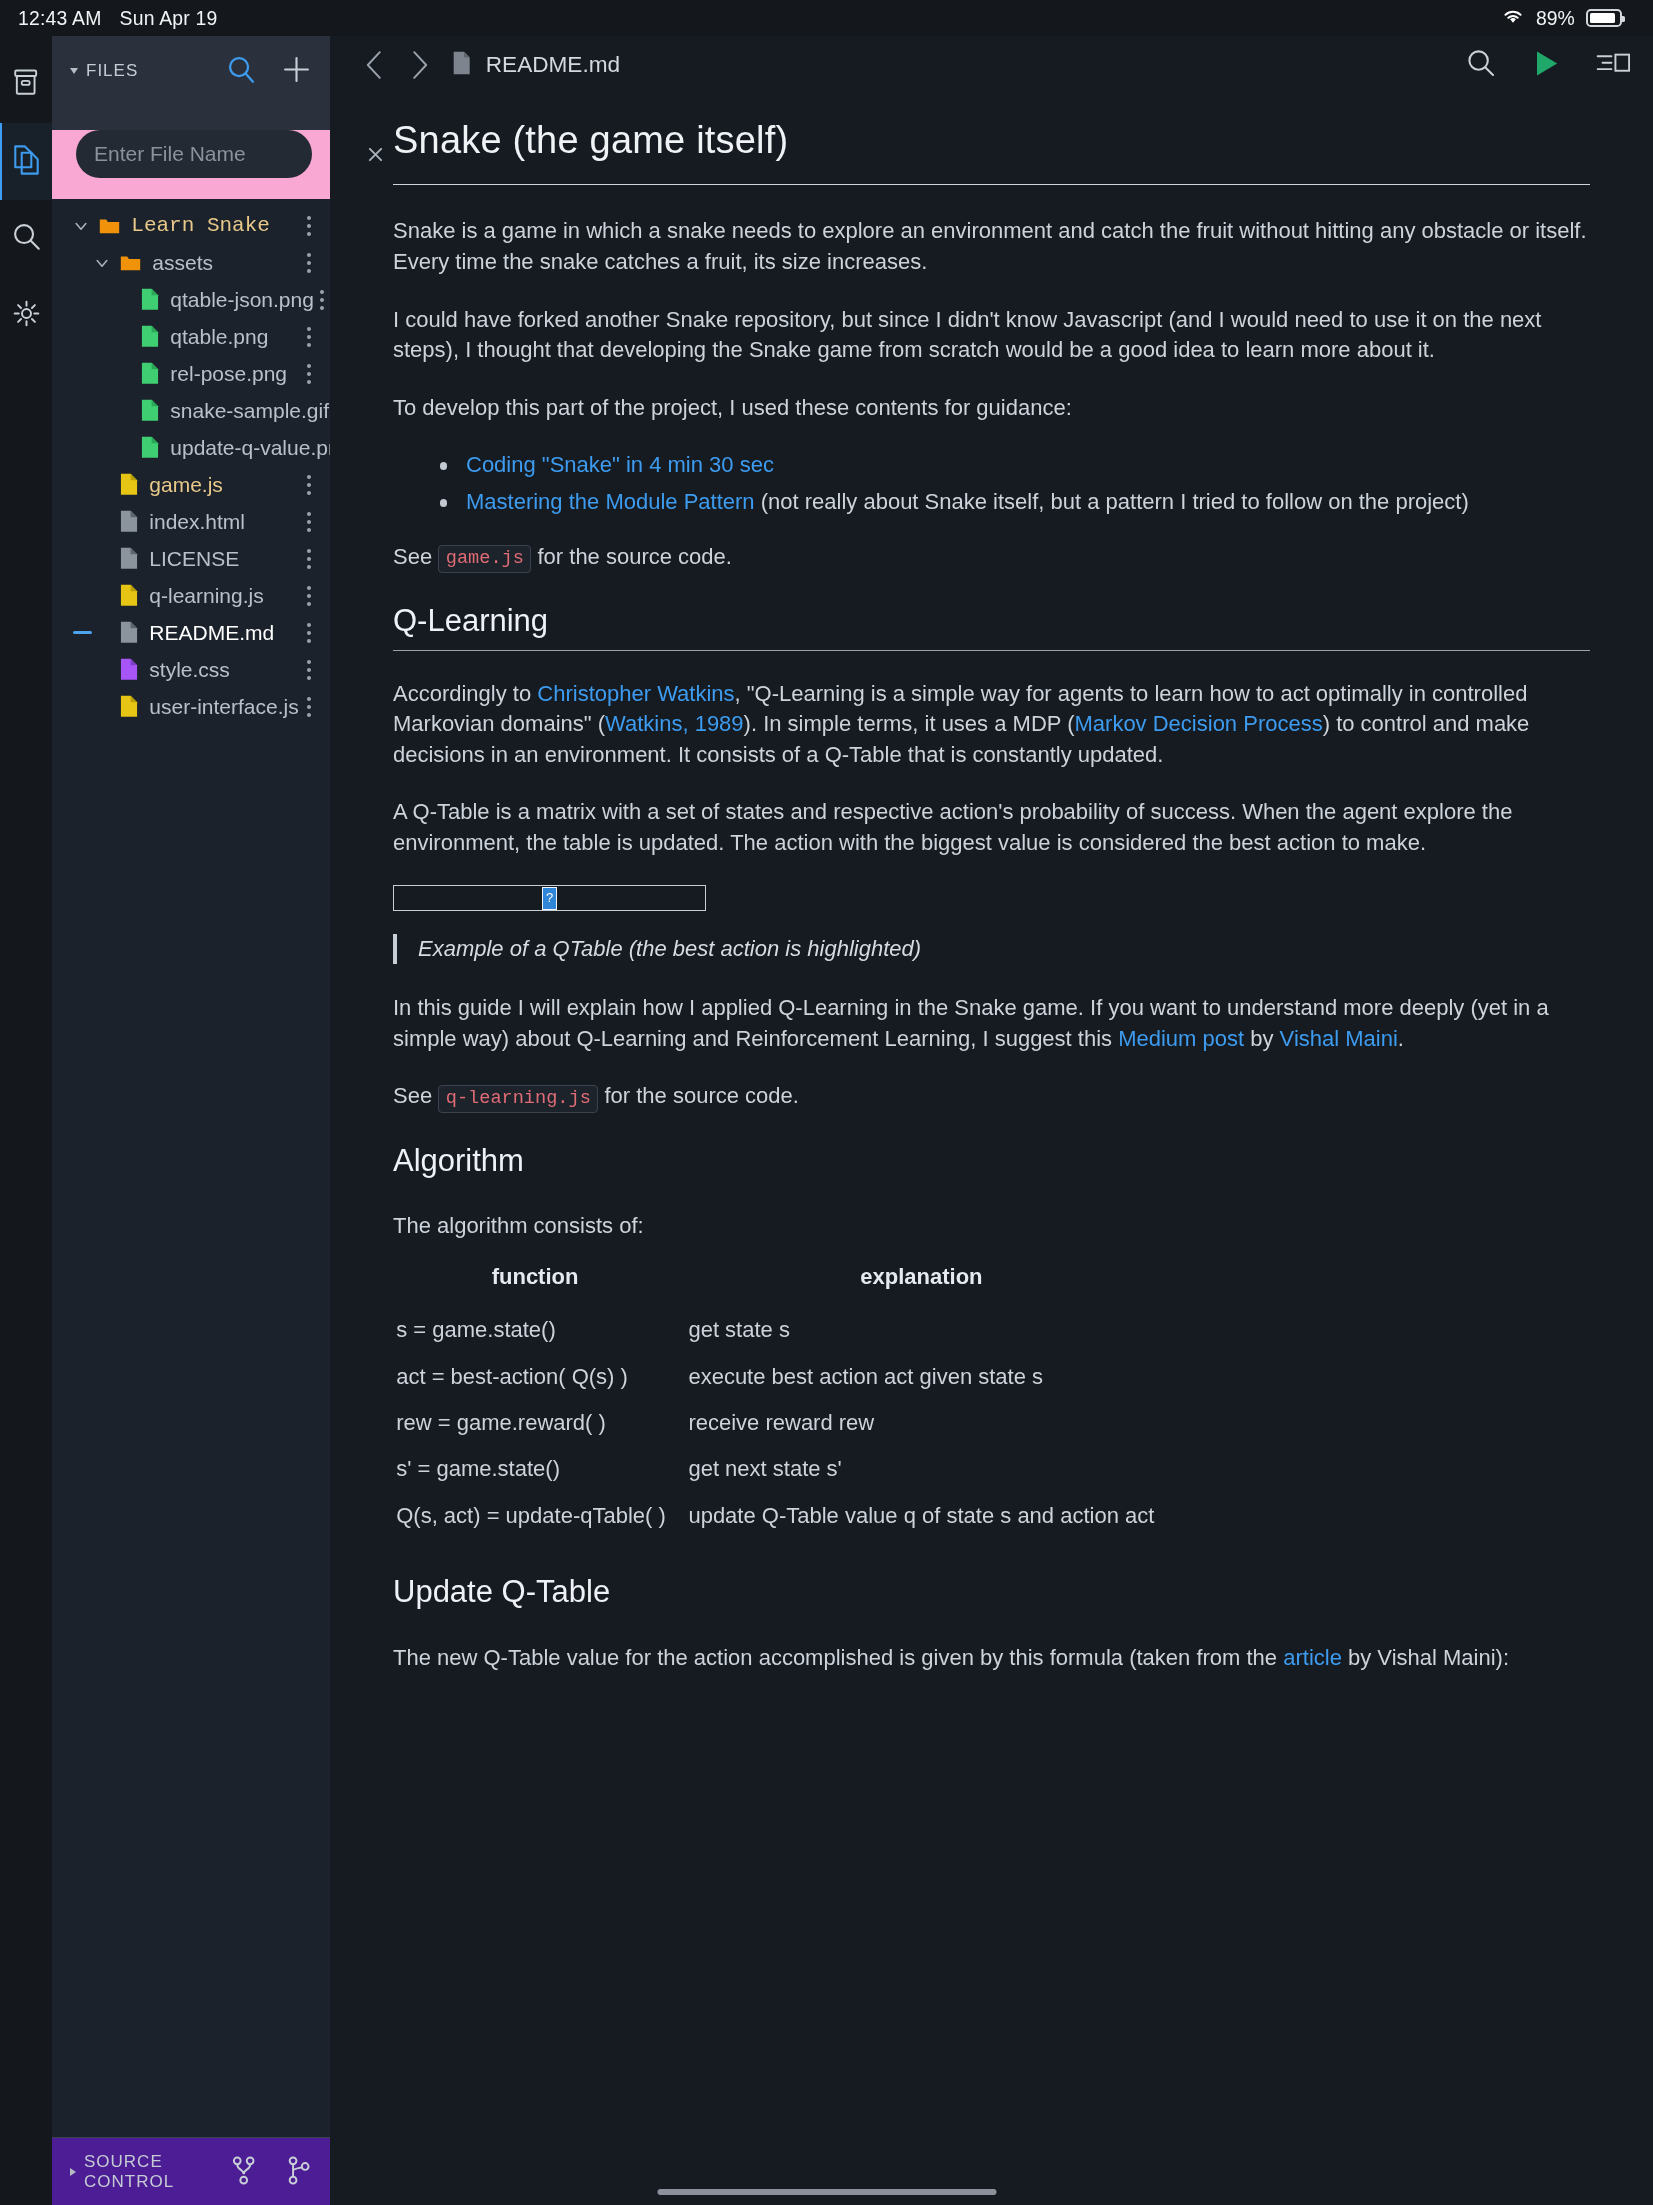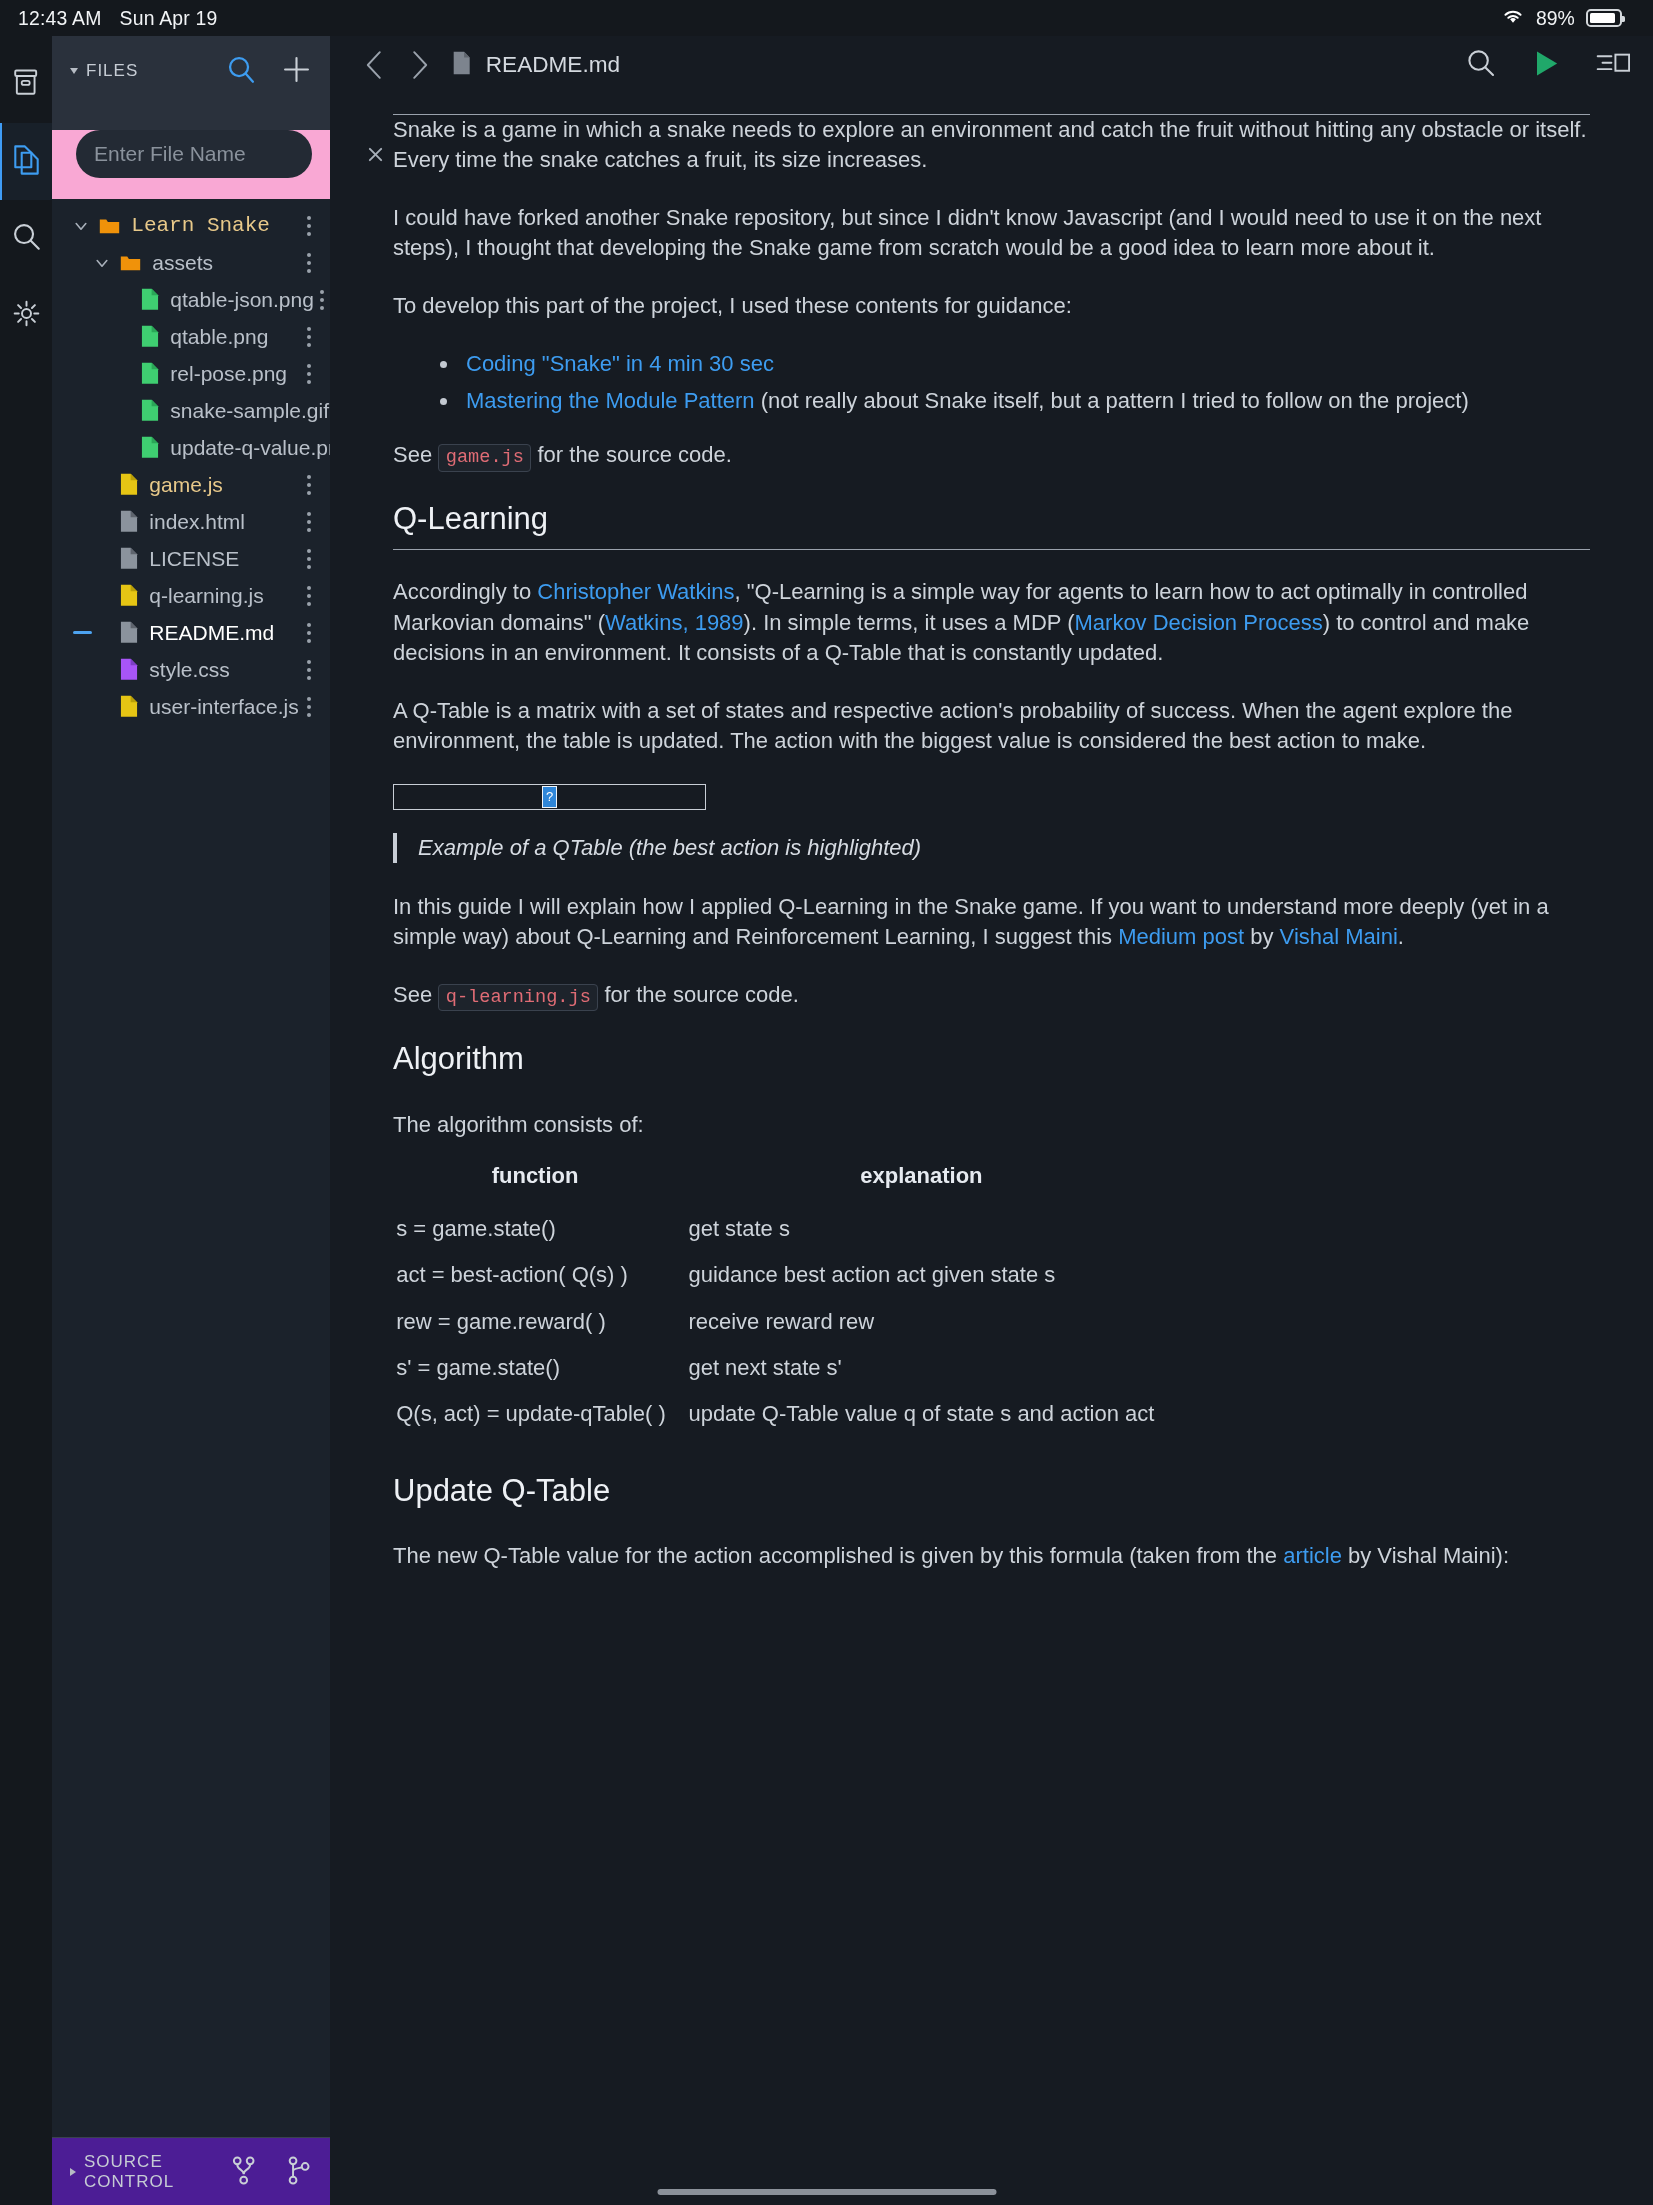--- a/index.html
+++ b/index.html
@@ -569,20 +569,21 @@
           <line x1="2" y1="9" x2="19" y2="9" stroke="#c9cfd6" stroke-width="2.4" stroke-linecap="round"></line>
           <line x1="8" y1="17" x2="19" y2="17" stroke="#c9cfd6" stroke-width="2.4" stroke-linecap="round"></line>
           <line x1="2" y1="25" x2="19" y2="25" stroke="#c9cfd6" stroke-width="2.4" stroke-linecap="round"></line>
         </svg>
       </span>
     </div>
   </div>
 
   <div class="ed-body">
 
+    <h1 class="md">Snake (the game itself)</h1>
     <div class="rule"></div>
 
     <p class="md">Snake is a game in which a snake needs to explore an environment and catch the fruit without hitting any obstacle or itself. Every time the snake catches a fruit, its size increases.</p>
     <p class="md">I could have forked another Snake repository, but since I didn't know Javascript (and I would need to use it on the next steps), I thought that developing the Snake game from scratch would be a good idea to learn more about it.</p>
     <p class="md">To develop this part of the project, I used these contents for guidance:</p>
 
     <ul class="md">
       <li>
         <a class="md" href="#">Coding "Snake" in 4 min 30 sec</a>
       </li>
@@ -621,21 +622,21 @@
             <th>explanation</th>
           </tr>
         </thead>
       <tbody id="algo-body">
           <tr>
             <td class="fn">s = game.state()</td>
             <td class="">get state s</td>
           </tr>
           <tr>
             <td class="fn">act = best-action( Q(s) )</td>
-            <td class="">guidance best action act given state s</td>
+            <td class="">execute best action act given state s</td>
           </tr>
           <tr>
             <td class="fn">rew = game.reward( )</td>
             <td class="">receive reward rew</td>
           </tr>
           <tr>
             <td class="fn">s' = game.state()</td>
             <td class="">get next state s'</td>
           </tr>
           <tr>

